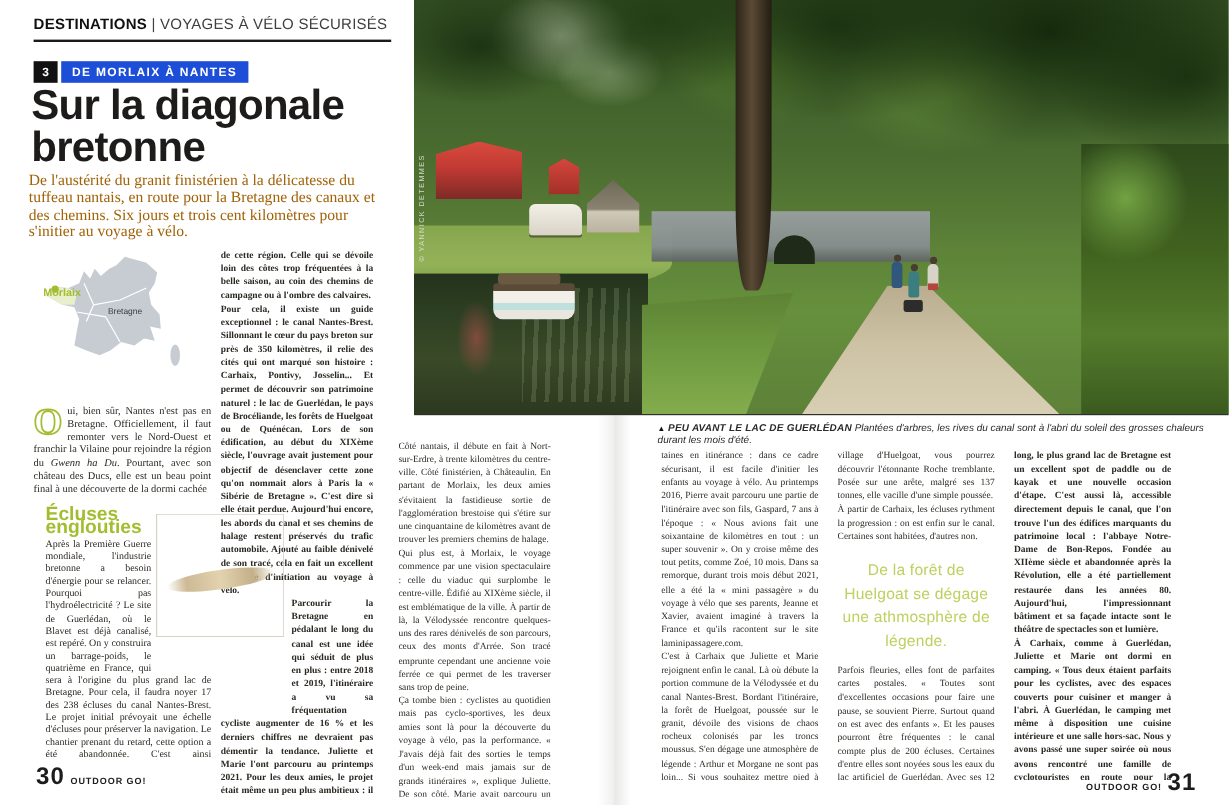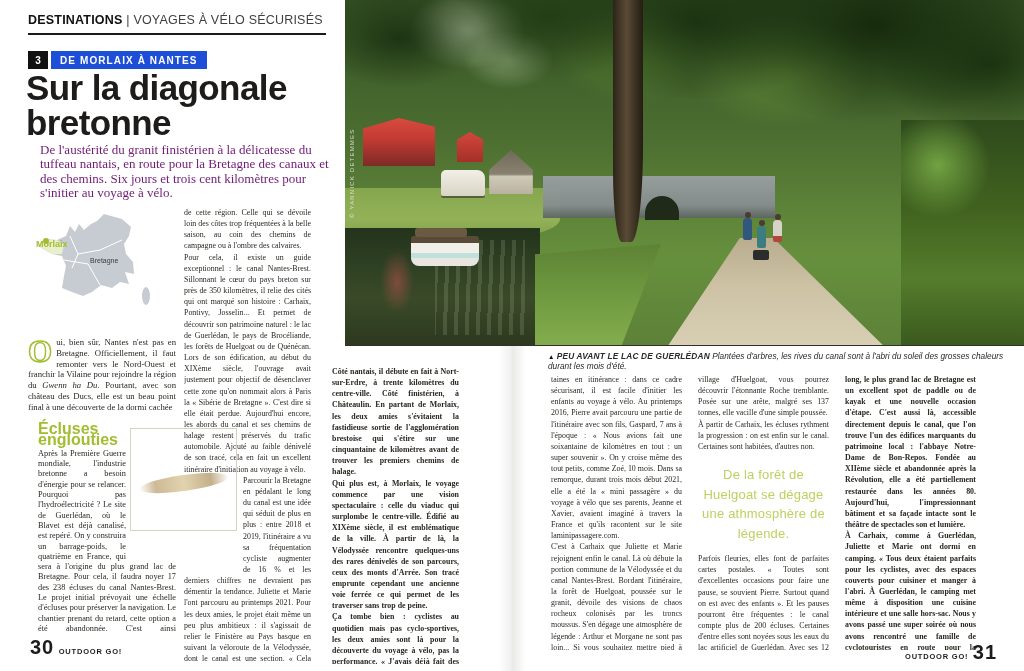--- a/index.html
+++ b/index.html
@@ -78,28 +78,28 @@
   .lp-rule { position:absolute; left:28px; top:33px; width:298px; height:1.5px; background:#1a1a1a; z-index:2; }
   .kicker { position:absolute; left:28px; top:51px; display:flex; align-items:stretch; z-index:2;
     font-family:"Liberation Sans",sans-serif; }
   .kick-num { background:#111; color:#fff; font-weight:bold; font-size:10px; width:20px;
     display:flex; align-items:center; justify-content:center; }
   .kick-label { background:#1d4ed8; color:#fff; font-weight:bold; font-size:10px; letter-spacing:1.1px;
     padding:4px 9px 3px 9px; margin-left:3px; display:flex; align-items:center; }
   h1.headline { position:absolute; left:26px; top:70px; width:330px; z-index:2;
     font-family:"Liberation Sans",sans-serif; font-weight:bold; font-size:35px; line-height:1.0;
     letter-spacing:-.6px; color:#1d1c1a; }
-  .lede { position:absolute; left:40px; top:143px; width:306px; z-index:2;
-    font-size:13px; line-height:14.4px; color:#701a75; }
+  .lede { position:absolute; left:24px; top:143px; width:306px; z-index:2;
+    font-size:13px; line-height:14.4px; color:#a16207; }
 
   .col { position:absolute; z-index:2; font-size:7.9px; line-height:11.15px; text-align:justify; overflow:hidden; }
   .col p { margin:0; }
   .col1 { left:28px; top:211px; width:148px; height:424px; text-align:left; }
-  .col2 { left:184px; top:207px; width:127px; height:457px; }
-  .col3 { left:332px; top:366px; width:127px; height:298px;font-weight:bold; }
+  .col2 { left:184px; top:207px; width:127px; height:457px;font-weight:bold; }
+  .col3 { left:332px; top:366px; width:127px; height:298px; }
 
   .map-figure { position:relative; width:148px; height:118px; margin-bottom:8px; }
   .map-figure svg { position:absolute; left:6px; top:0; }
   .map-city { position:absolute; left:8px; top:28px; font-family:"Liberation Sans",sans-serif;
     font-weight:bold; font-size:9px; color:#a3bd31; }
   .map-region { position:absolute; left:62px; top:44px; font-family:"Liberation Sans",sans-serif;
     font-size:7px; color:#3a3a3a; }
 
   .intro { font-size:8.7px; line-height:10.8px; text-align:justify; }
   .dropcap { float:left; font-size:31px; line-height:26px; padding:2px 4px 0 0; font-weight:bold;

